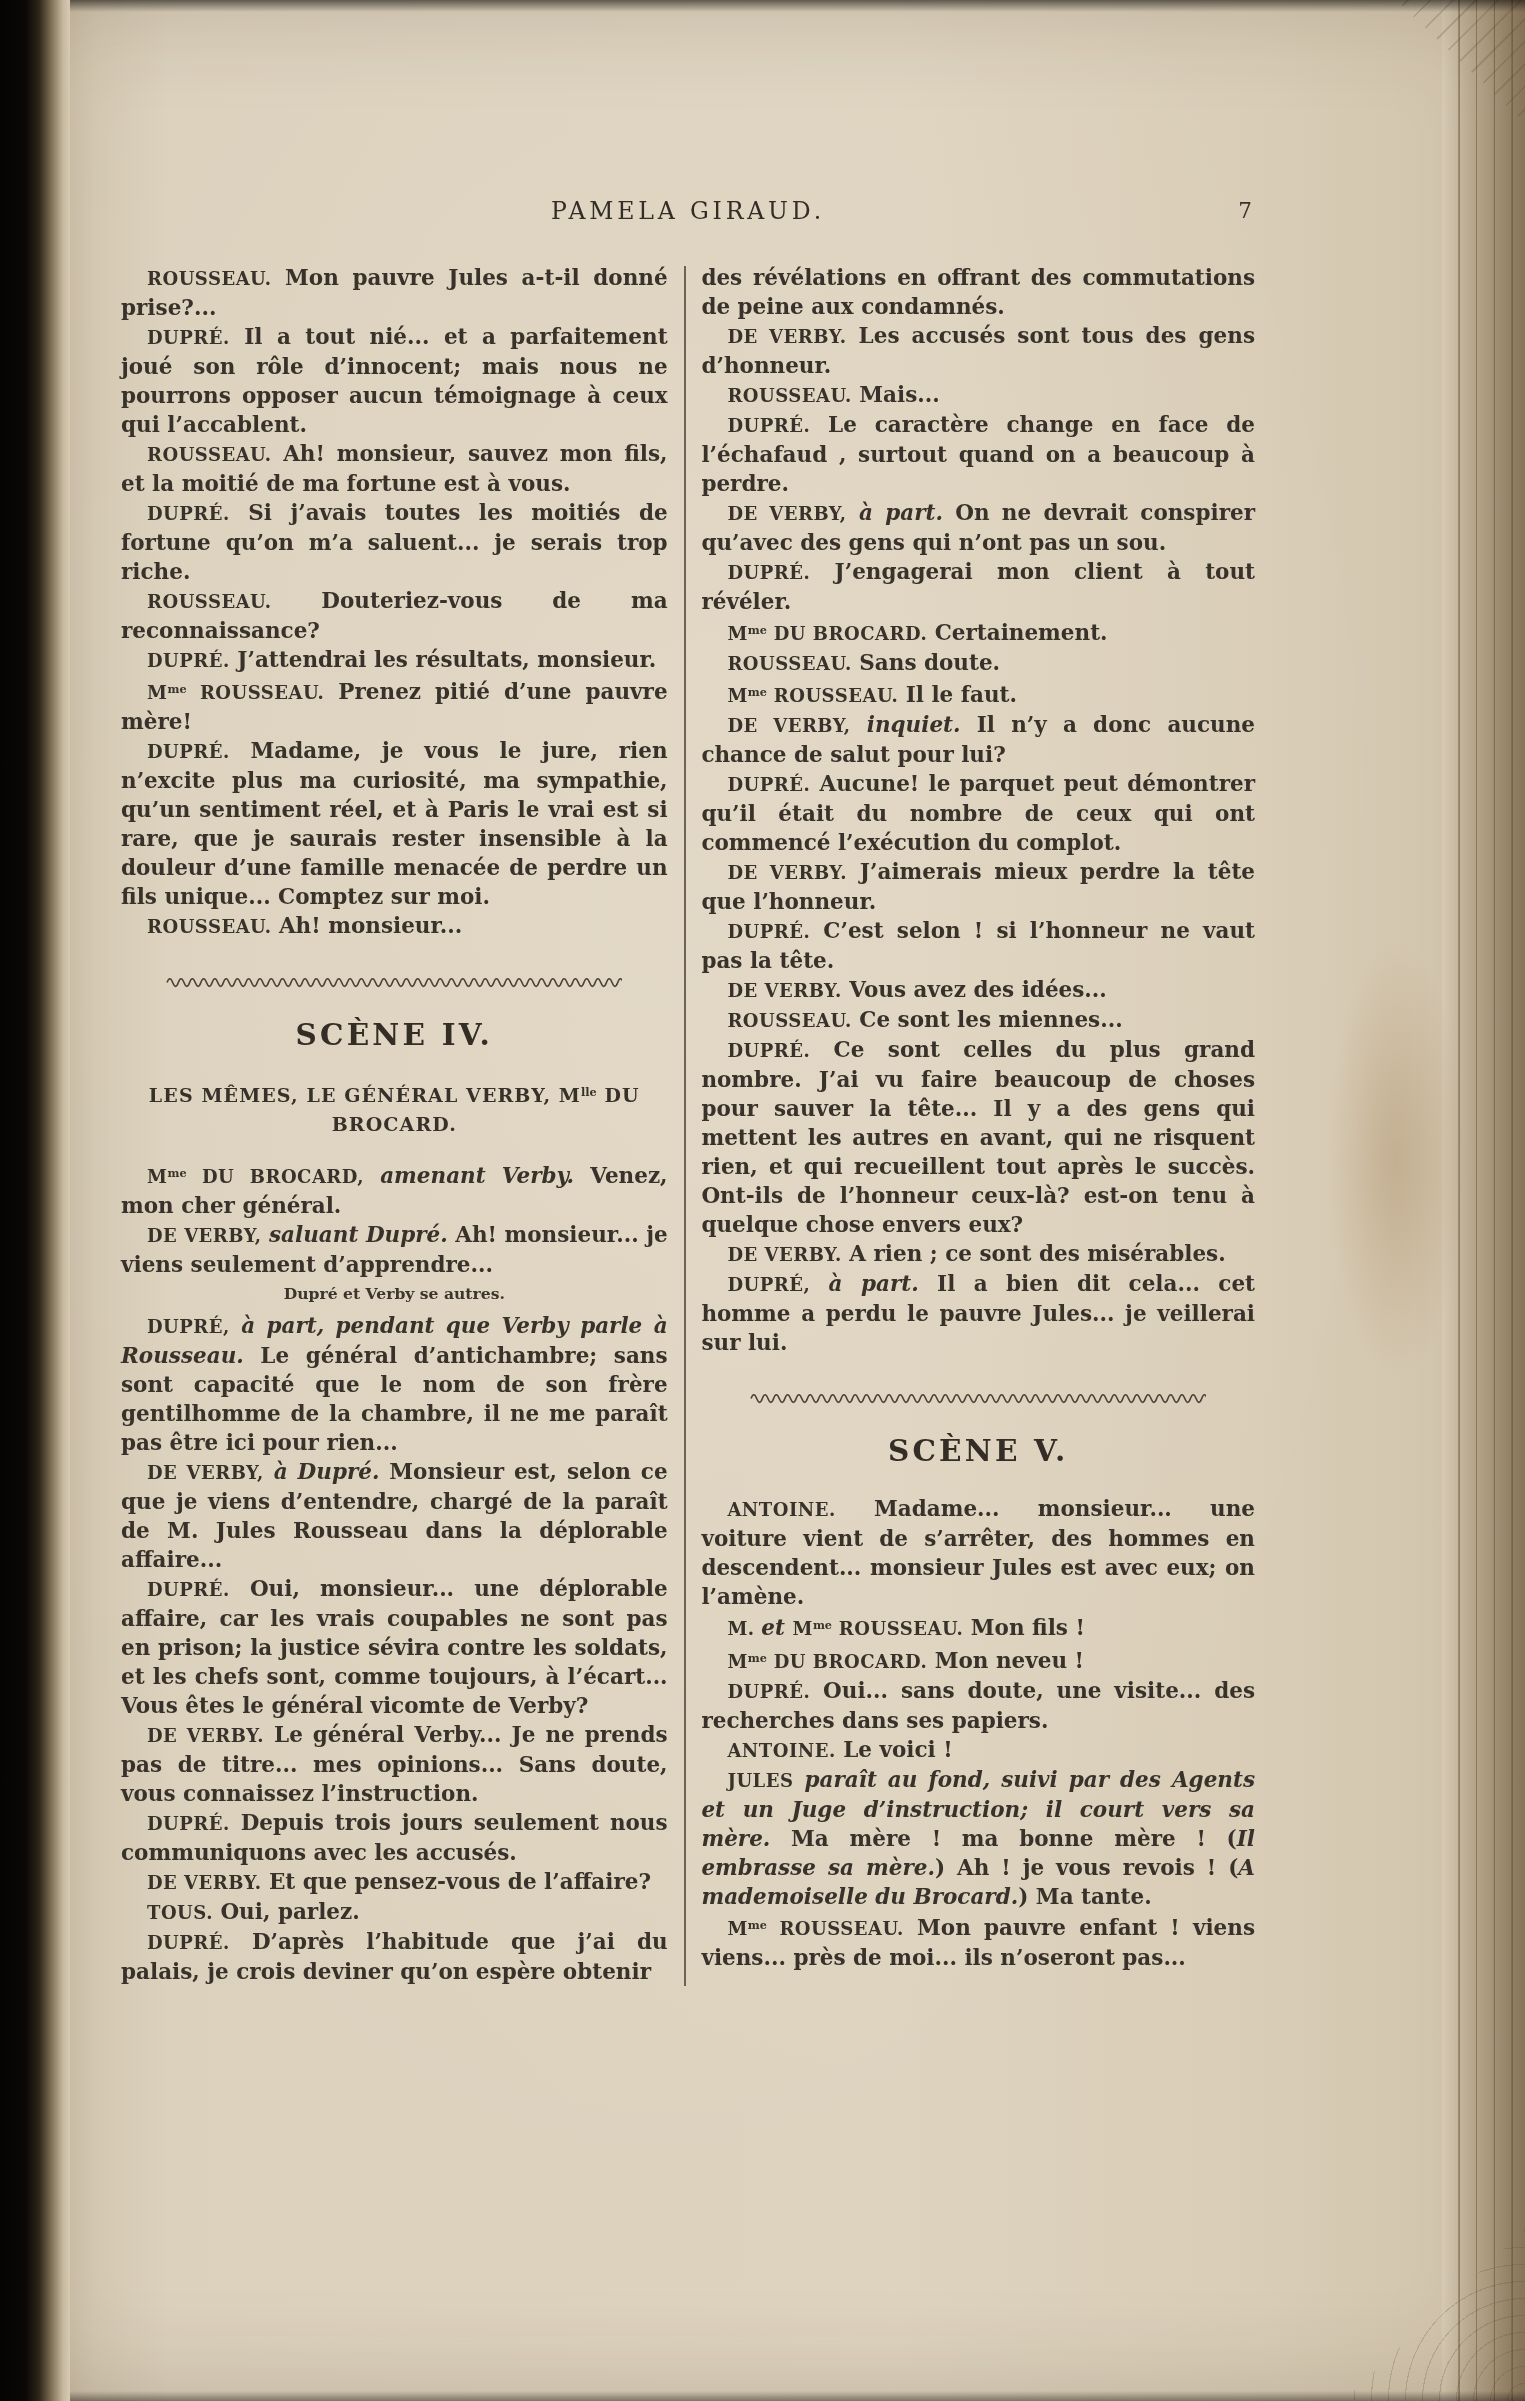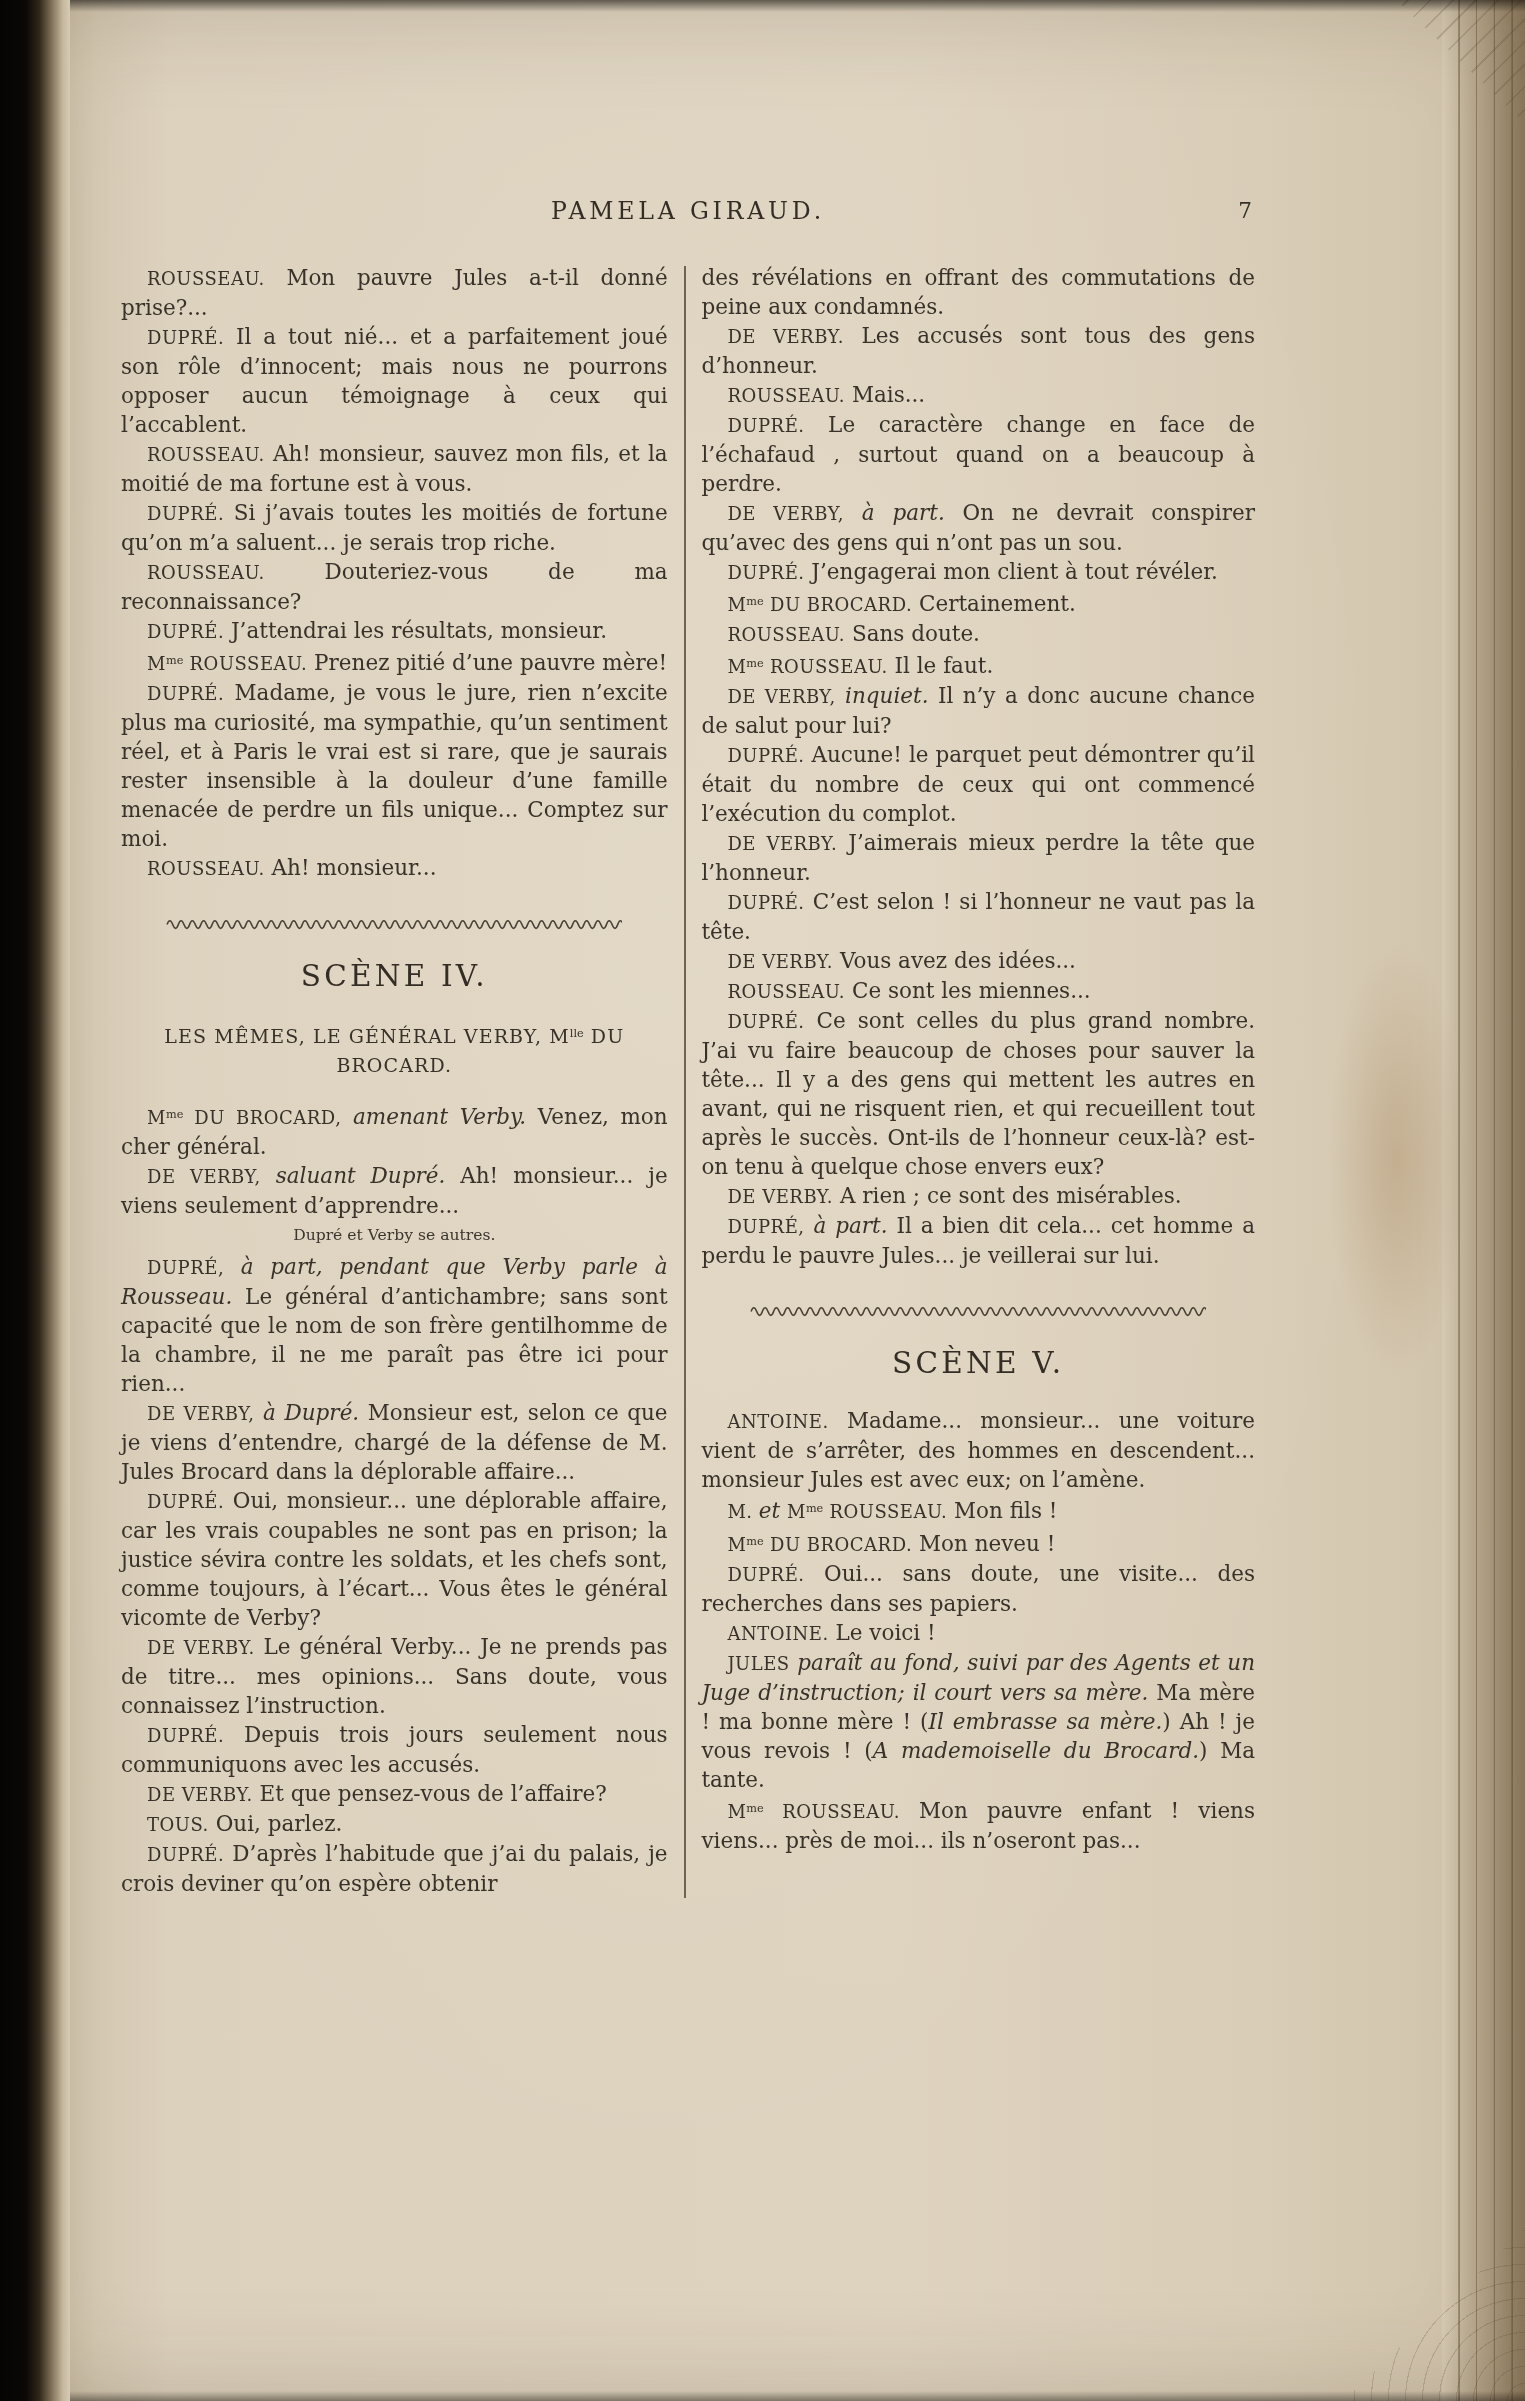--- a/index.html
+++ b/index.html
@@ -52,21 +52,21 @@
   .vignette{position:absolute;inset:0;box-shadow:inset 0 0 107px rgba(60,40,20,0.22);pointer-events:none;}
 
   .text-block{position:absolute;left:89px;top:197px;width:1134px;color:#37312a;}
   .header-row{position:relative;height:39px;margin-bottom:27px;}
   .header-title{
     position:absolute;left:50%;transform:translateX(-50%);
     font-size:23.6px;letter-spacing:3.8px;color:#332d26;
   }
   .page-num{position:absolute;right:3.2px;top:1.1px;font-size:21.5px;}
 
-  .columns{display:flex;align-items:stretch;}
+  .columns{display:flex;align-items:stretch;font-weight:bold;}
   .col{width:547px;}
   .col-right{width:554px;}
   .rule{width:1.6px;background:rgba(72,60,46,0.75);margin:3.2px 15.6px 0 16.6px;}
 
   p{margin:0;}
   .para{
     font-size:21.5px;line-height:29px;text-align:justify;text-indent:26px;
     color:#38322a;
   }
   .para.noindent{text-indent:0;}
@@ -111,21 +111,21 @@
             <p class="para"><span class="seg-sc">ROUSSEAU.</span><span class="seg-r"> Ah! monsieur...</span></p>
             <div class="squiggle"><svg width="456" height="13" viewBox="0 0 850 24">
                 <path d="M2 14 q 5 -14 10.5 0 t 10.5 0 t 10.5 0 t 10.5 0 t 10.5 0 t 10.5 0 t 10.5 0 t 10.5 0 t 10.5 0 t 10.5 0 t 10.5 0 t 10.5 0 t 10.5 0 t 10.5 0 t 10.5 0 t 10.5 0 t 10.5 0 t 10.5 0 t 10.5 0 t 10.5 0 t 10.5 0 t 10.5 0 t 10.5 0 t 10.5 0 t 10.5 0 t 10.5 0 t 10.5 0 t 10.5 0 t 10.5 0 t 10.5 0 t 10.5 0 t 10.5 0 t 10.5 0 t 10.5 0 t 10.5 0 t 10.5 0 t 10.5 0 t 10.5 0 t 10.5 0 t 10.5 0 t 10.5 0 t 10.5 0 t 10.5 0 t 10.5 0 t 10.5 0 t 10.5 0 t 10.5 0 t 10.5 0 t 10.5 0 t 10.5 0 t 10.5 0 t 10.5 0 t 10.5 0 t 10.5 0 t 10.5 0 t 10.5 0 t 10.5 0 t 10.5 0 t 10.5 0 t 10.5 0 t 10.5 0 t 10.5 0 t 10.5 0 t 10.5 0 t 10.5 0 t 10.5 0 t 10.5 0 t 10.5 0 t 10.5 0 t 10.5 0 t 10.5 0 t 10.5 0 t 10.5 0 t 10.5 0 t 10.5 0 t 10.5 0 t 10.5 0 t 10.5 0 t 10.5 0 t 10.5 0 t 10.5 0" fill="none" stroke="#4a4236" stroke-width="3"></path>
               </svg></div>
             <p class="heading">SCÈNE IV.</p>
             <p class="cast"><span class="seg-sc">LES MÊMES, LE GÉNÉRAL VERBY, M</span><span class="seg-sup">lle</span><span class="seg-sc"> DU BROCARD.</span></p>
             <p class="para"><span class="seg-sc">M</span><span class="seg-sup">me</span><span class="seg-sc"> DU BROCARD,</span><span class="seg-i"> amenant Verby.</span><span class="seg-r"> Venez, mon cher général.</span></p>
             <p class="para"><span class="seg-sc">DE VERBY,</span><span class="seg-i"> saluant Dupré.</span><span class="seg-r"> Ah! monsieur... je viens seulement d’apprendre...</span></p>
             <p class="direction">Dupré et Verby se autres.</p>
             <p class="para"><span class="seg-sc">DUPRÉ,</span><span class="seg-i"> à part, pendant que Verby parle à Rousseau.</span><span class="seg-r"> Le général d’antichambre; sans sont capacité que le nom de son frère gentilhomme de la chambre, il ne me paraît pas être ici pour rien...</span></p>
-            <p class="para"><span class="seg-sc">DE VERBY,</span><span class="seg-i"> à Dupré.</span><span class="seg-r"> Monsieur est, selon ce que je viens d’entendre, chargé de la défense de M. Jules Brocard dans la déplorable affaire...</span></p>
+            <p class="para"><span class="seg-sc">DE VERBY,</span><span class="seg-i"> à Dupré.</span><span class="seg-r"> Monsieur est, selon ce que je viens d’entendre, chargé de la paraît de M. Jules Rousseau dans la déplorable affaire...</span></p>
             <p class="para"><span class="seg-sc">DUPRÉ.</span><span class="seg-r"> Oui, monsieur... une déplorable affaire, car les vrais coupables ne sont pas en prison; la justice sévira contre les soldats, et les chefs sont, comme toujours, à l’écart... Vous êtes le général vicomte de Verby?</span></p>
             <p class="para"><span class="seg-sc">DE VERBY.</span><span class="seg-r"> Le général Verby... Je ne prends pas de titre... mes opinions... Sans doute, vous connaissez l’instruction.</span></p>
             <p class="para"><span class="seg-sc">DUPRÉ.</span><span class="seg-r"> Depuis trois jours seulement nous communiquons avec les accusés.</span></p>
             <p class="para"><span class="seg-sc">DE VERBY.</span><span class="seg-r"> Et que pensez-vous de l’affaire?</span></p>
             <p class="para"><span class="seg-sc">TOUS.</span><span class="seg-r"> Oui, parlez.</span></p>
             <p class="para"><span class="seg-sc">DUPRÉ.</span><span class="seg-r"> D’après l’habitude que j’ai du palais, je crois deviner qu’on espère obtenir</span></p>
           </div>
         <div class="rule"></div>
         <div class="col col-right">
             <p class="para noindent"><span class="seg-r">des révélations en offrant des commutations de peine aux condamnés.</span></p>

